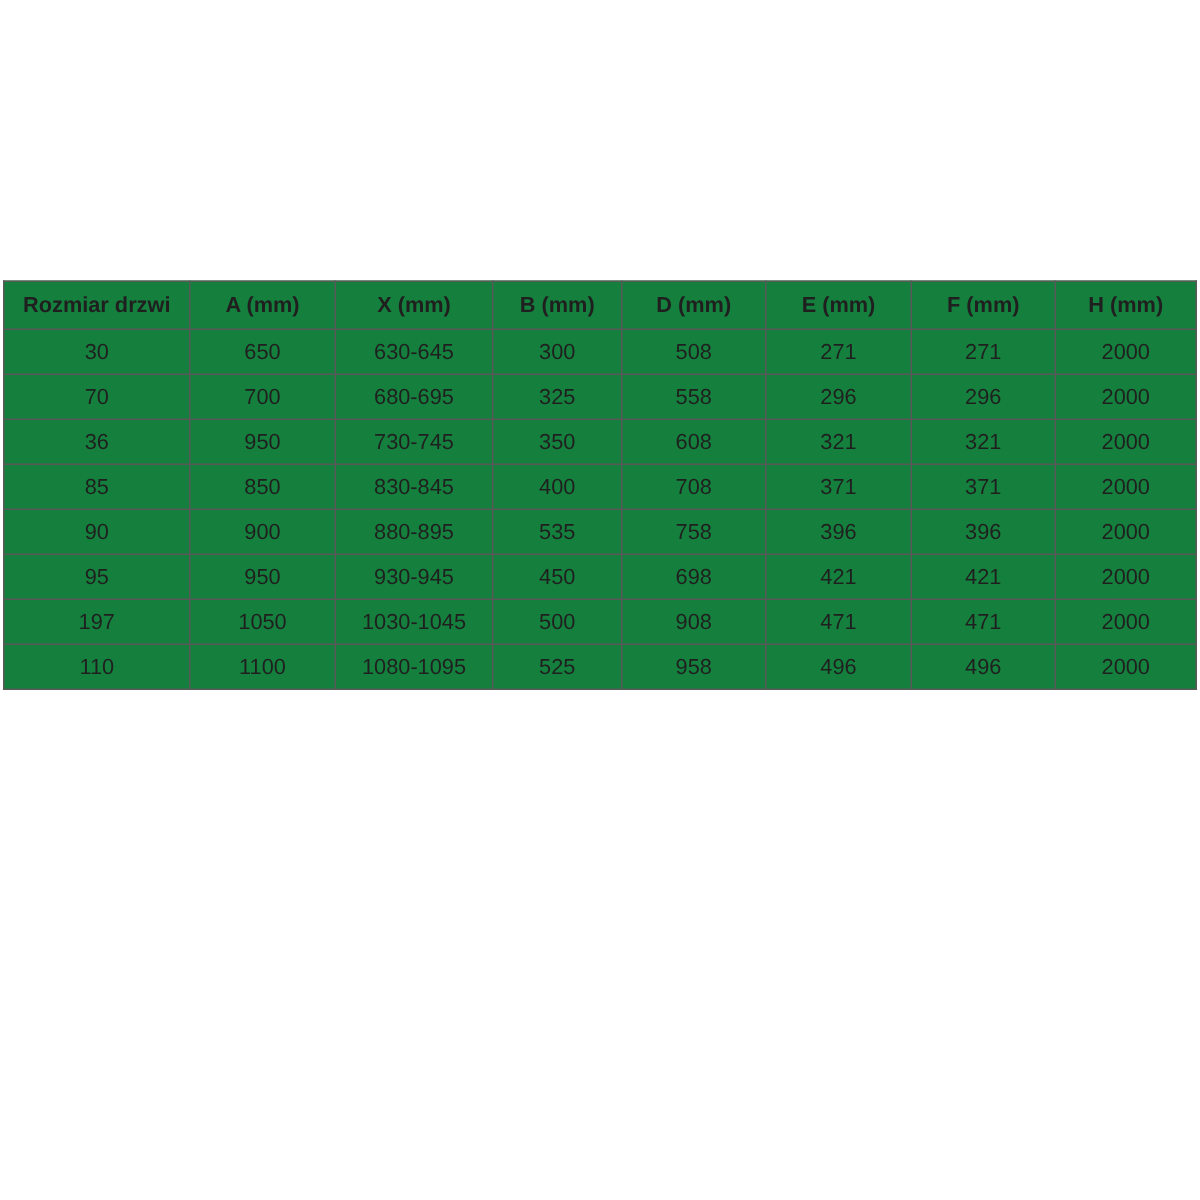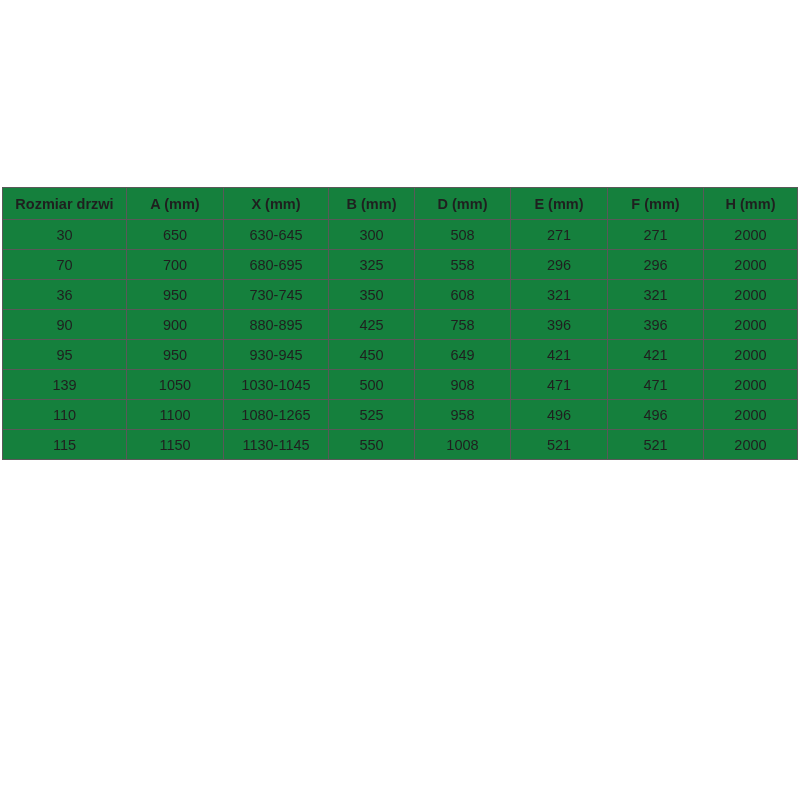--- a/index.html
+++ b/index.html
@@ -94,64 +94,64 @@
           <td>36</td>
           <td>950</td>
           <td>730-745</td>
           <td>350</td>
           <td>608</td>
           <td>321</td>
           <td>321</td>
           <td>2000</td>
         </tr>
         <tr>
+          <td>85</td>
+          <td>850</td>
+          <td>830-845</td>
+          <td>400</td>
+          <td>708</td>
+          <td>371</td>
+          <td>371</td>
+          <td>2000</td>
+        </tr>
+        <tr>
           <td>90</td>
           <td>900</td>
           <td>880-895</td>
-          <td>425</td>
+          <td>535</td>
           <td>758</td>
           <td>396</td>
           <td>396</td>
           <td>2000</td>
         </tr>
         <tr>
           <td>95</td>
           <td>950</td>
           <td>930-945</td>
           <td>450</td>
-          <td>649</td>
+          <td>698</td>
           <td>421</td>
           <td>421</td>
           <td>2000</td>
         </tr>
         <tr>
-          <td>139</td>
+          <td>197</td>
           <td>1050</td>
           <td>1030-1045</td>
           <td>500</td>
           <td>908</td>
           <td>471</td>
           <td>471</td>
           <td>2000</td>
         </tr>
         <tr>
           <td>110</td>
           <td>1100</td>
-          <td>1080-1265</td>
+          <td>1080-1095</td>
           <td>525</td>
           <td>958</td>
           <td>496</td>
           <td>496</td>
-          <td>2000</td>
-        </tr>
-        <tr>
-          <td>115</td>
-          <td>1150</td>
-          <td>1130-1145</td>
-          <td>550</td>
-          <td>1008</td>
-          <td>521</td>
-          <td>521</td>
           <td>2000</td>
         </tr>
       </tbody>
   </table>
 </div>
 
 </body></html>

